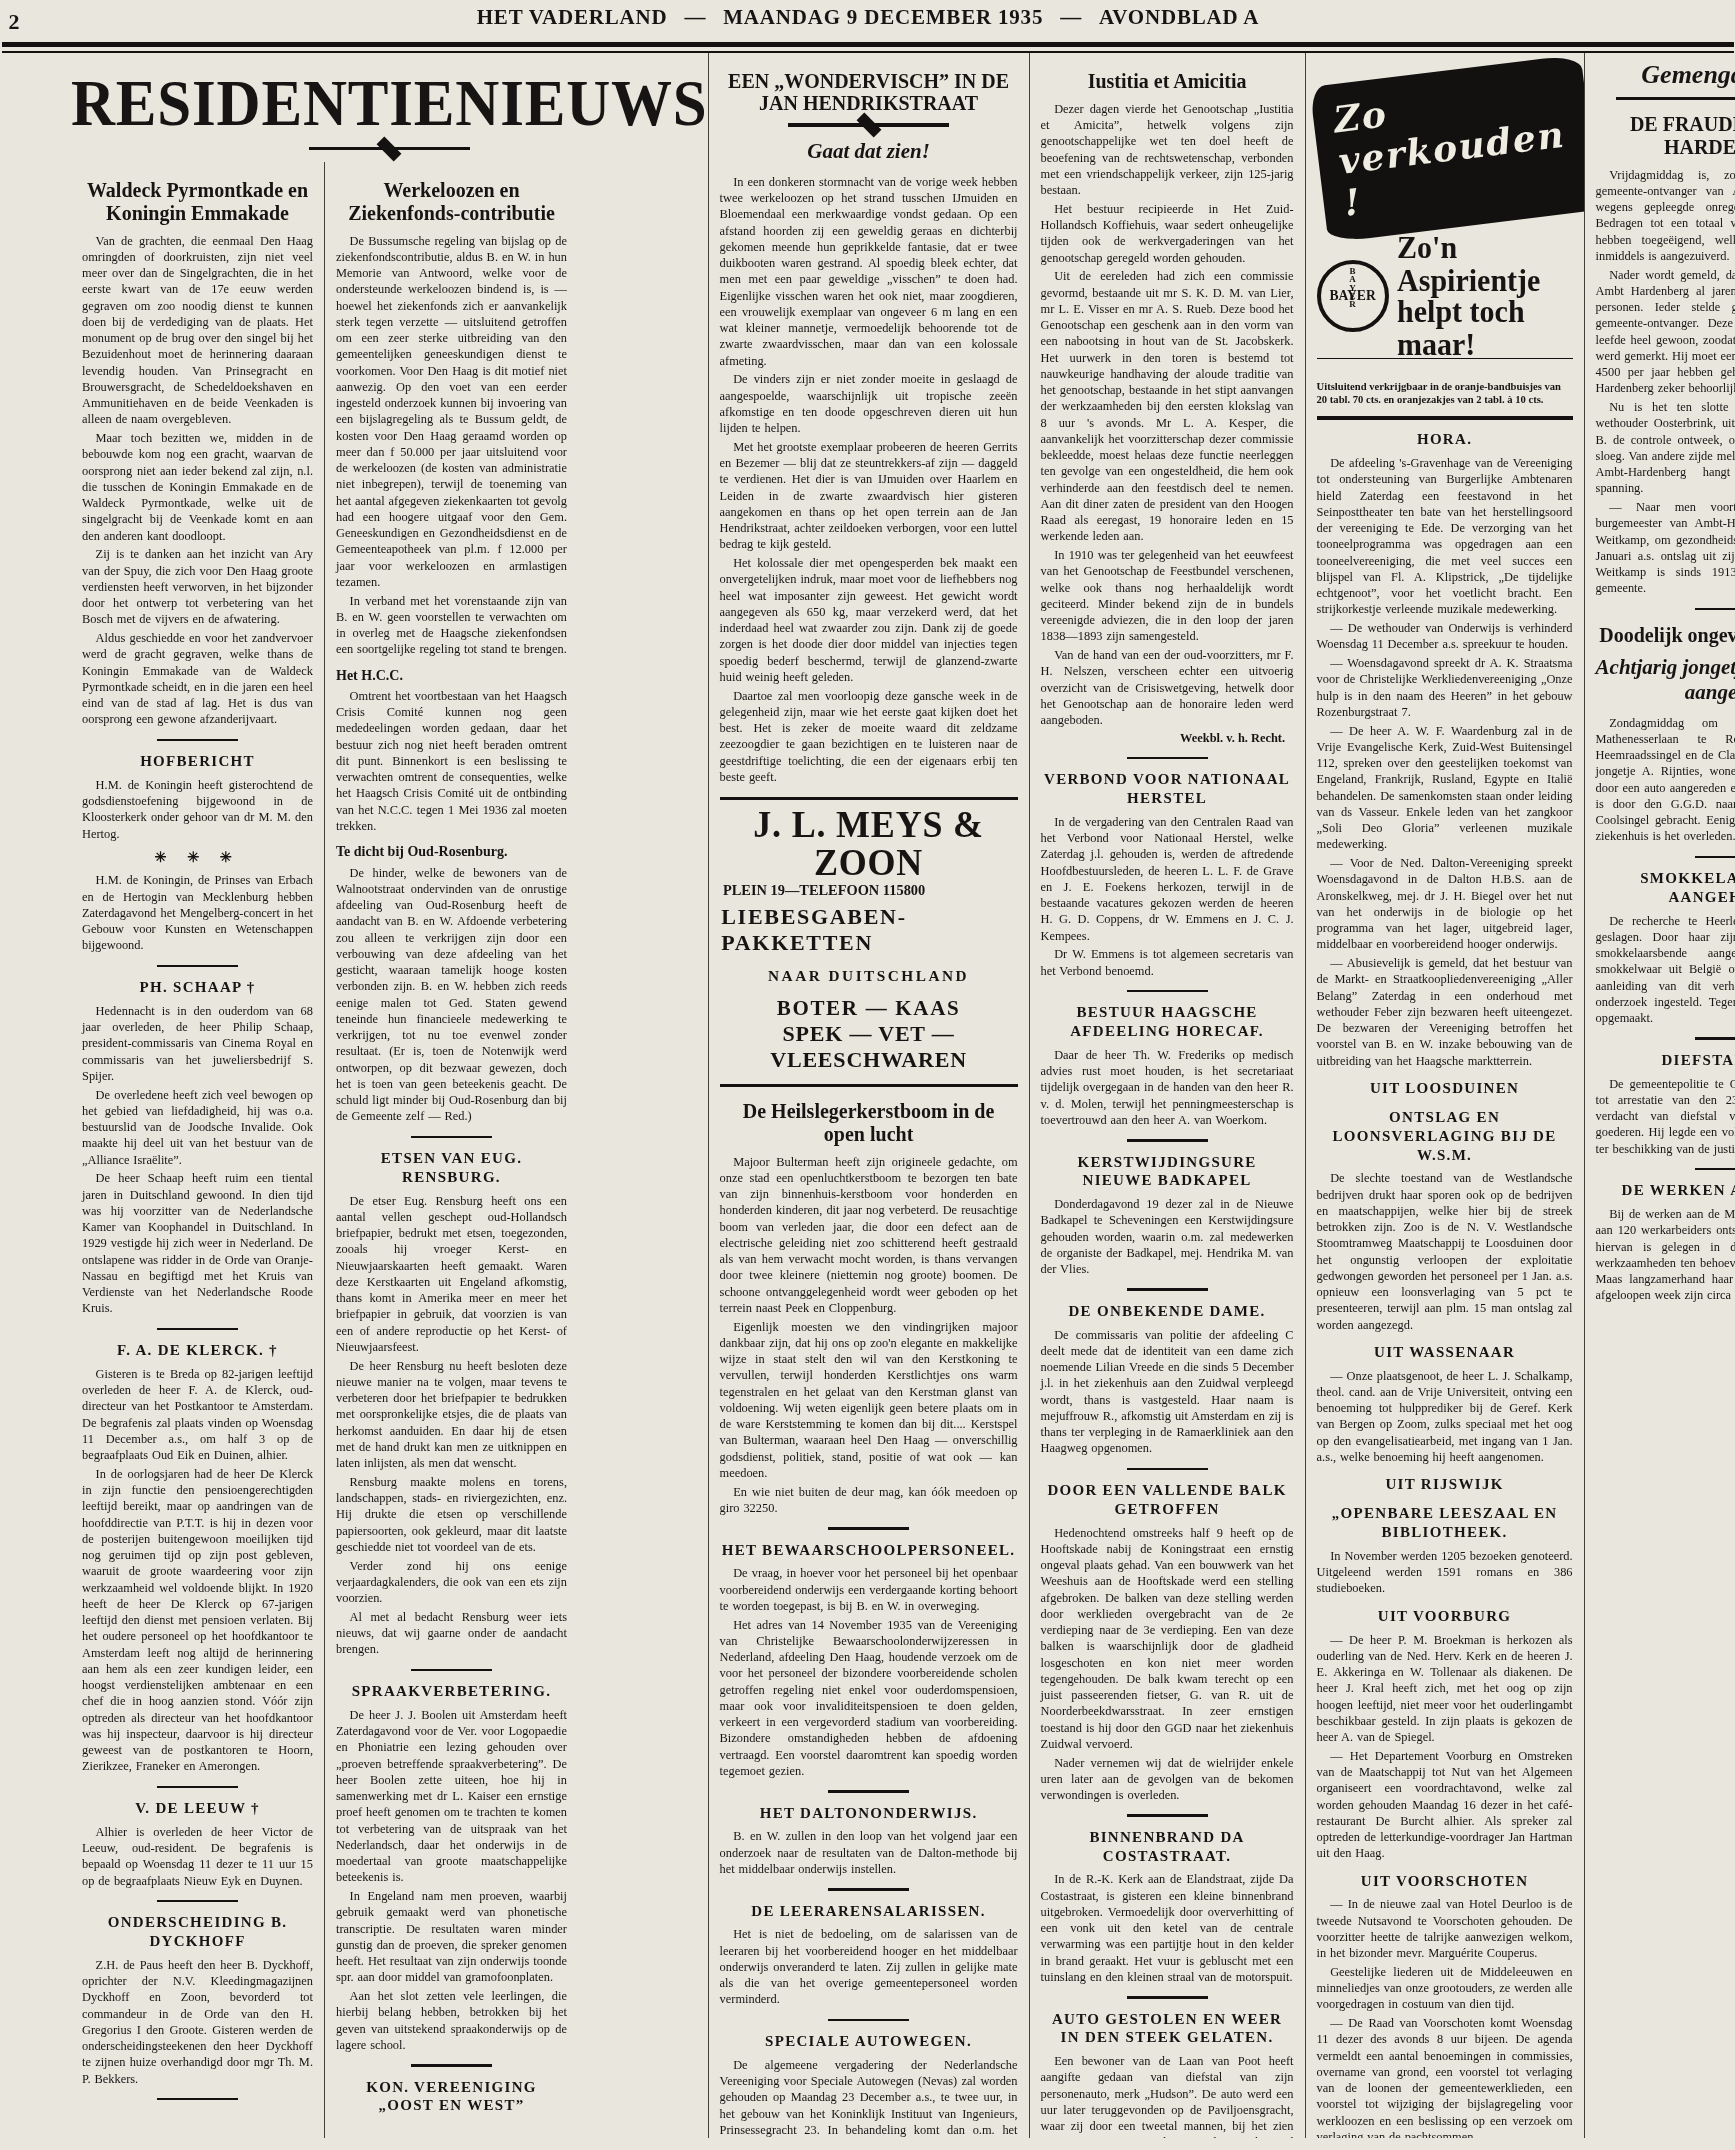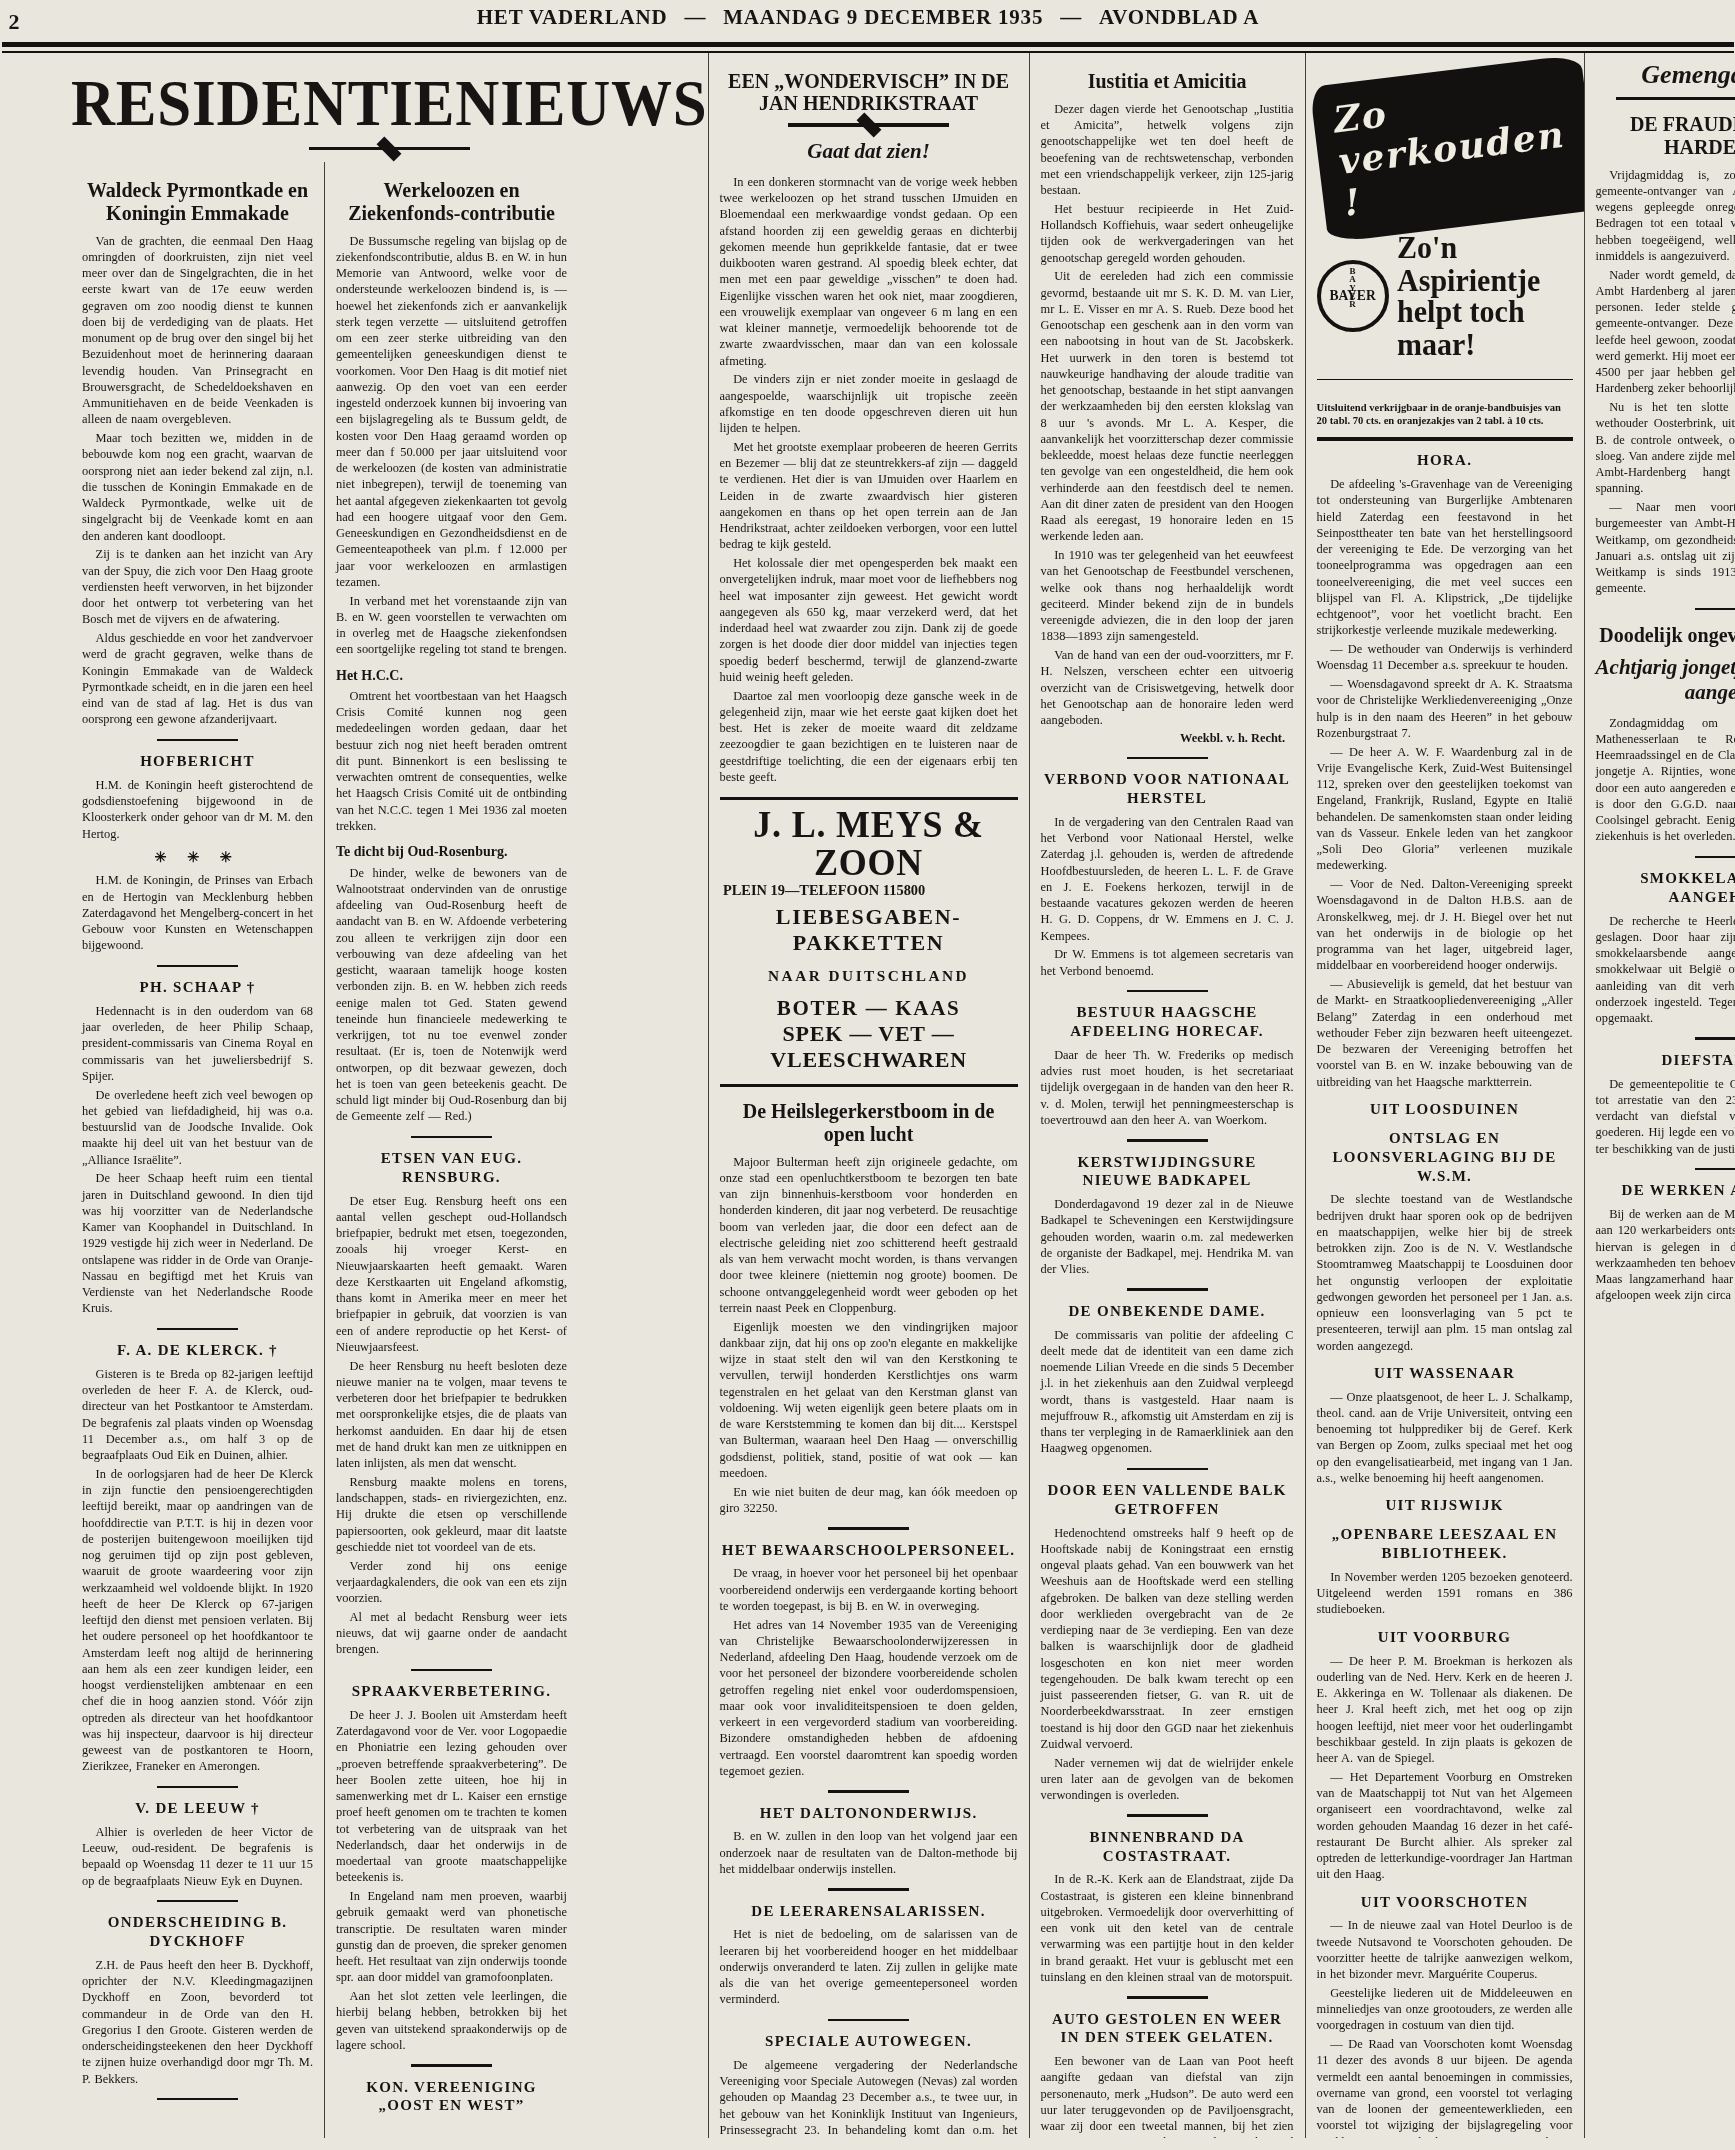--- a/index.html
+++ b/index.html
@@ -34,38 +34,38 @@
   .subl{font-size:14px;font-weight:bold;text-align:left;margin:10.2px 0 4.2px;}
   .p{font-size:12.4px;line-height:1.31;text-align:justify;text-indent:13.6px;margin:0 0 2.5px;
      word-spacing:0.8px;}
   .pr{font-size:12.4px;font-weight:bold;text-align:right;margin:1.7px 8.5px 3.4px 0;}
   .divider{width:81px;height:2.5px;background:#141210;margin:11px auto;}
   .stars{text-align:center;font-size:14.4px;font-weight:bold;letter-spacing:8.5px;margin:6.8px 0;}
   
   .ad-meys{border-top:3.4px solid #141210;border-bottom:3.4px solid #141210;padding:6.8px 1.7px 10.2px;margin:12px 0;}
   .meys-name{font-size:36px;font-weight:bold;text-align:center;letter-spacing:0.8px;line-height:1;transform:scaleY(1.05);}
   .meys-row{display:flex;font-weight:bold;font-size:14.4px;margin:3.4px 1.7px 5.1px;}
-  .meys-l1{font-size:22px;font-weight:bold;text-align:center;letter-spacing:1.7px;}
+  .meys-l1{font-size:22px;font-weight:bold;letter-spacing:1.7px;}
   .meys-l2{font-size:15.3px;font-weight:bold;text-align:center;letter-spacing:2.5px;margin:11px 0;}
   .meys-l3{font-size:21px;font-weight:bold;text-align:center;letter-spacing:1.7px;margin-top:1.7px;}
   .meys-l4{font-size:22px;font-weight:bold;text-align:center;letter-spacing:0.8px;}
   
   .ad-bayer{border-bottom:4.2px solid #141210;padding:8.5px 0 10.2px;margin-bottom:8.5px;}
   .brush{display:inline-block;background:#121110;color:#efece2;font-style:italic;font-weight:bold;
          font-size:36px;padding:13.6px 25.4px 17px 20.3px;transform:rotate(-7deg);margin:5.1px 0 8.5px 1.7px;
          border-radius:15.3px 39px 17px 42px / 29px 15.3px 37px 13.6px;font-family:"DejaVu Serif",serif;letter-spacing:1.7px;}
   .bayer-body{font-weight:bold;font-size:14.4px;line-height:1.25;text-align:right;margin:0 1.7px 5.1px 59px;}
   .bayer-flex{display:flex;align-items:center;gap:8.5px;}
   .bayer-logo{flex:0 0 64px;width:64px;height:64px;border:4.2px solid #141210;border-radius:50%;position:relative;}
   .bayer-logo .h{position:absolute;top:50%;left:0;right:0;transform:translateY(-52%);
                  text-align:center;font-weight:bold;font-size:13.6px;letter-spacing:0px;}
   .bayer-logo .v{position:absolute;left:50%;top:1.7px;bottom:1.7px;transform:translateX(-50%);
                  writing-mode:vertical-lr;text-orientation:upright;font-weight:bold;font-size:9px;letter-spacing:-1.7px;}
   .bayer-big{font-size:30px;font-weight:bold;line-height:1.02;transform:scaleY(1.05);}
-  .bayer-small{font-weight:bold;font-size:10.6px;line-height:1.25;margin-top:21px;border-top:0.8px solid #141210;padding-top:21px;}
+  .bayer-small{font-weight:bold;font-size:10.6px;line-height:1.25;margin-top:0;border-top:0.8px solid #141210;padding-top:21px;}
 </style>
 </head>
 <body>
 
 <div class="page">
   <div class="hdr">
     <span class="pagenum">2</span>
     <div class="masthead"><span>HET VADERLAND</span><span>—</span><span>MAANDAG 9 DECEMBER 1935</span><span>—</span><span>AVONDBLAD A</span></div>
   </div>
   <div class="rule r1"></div>

